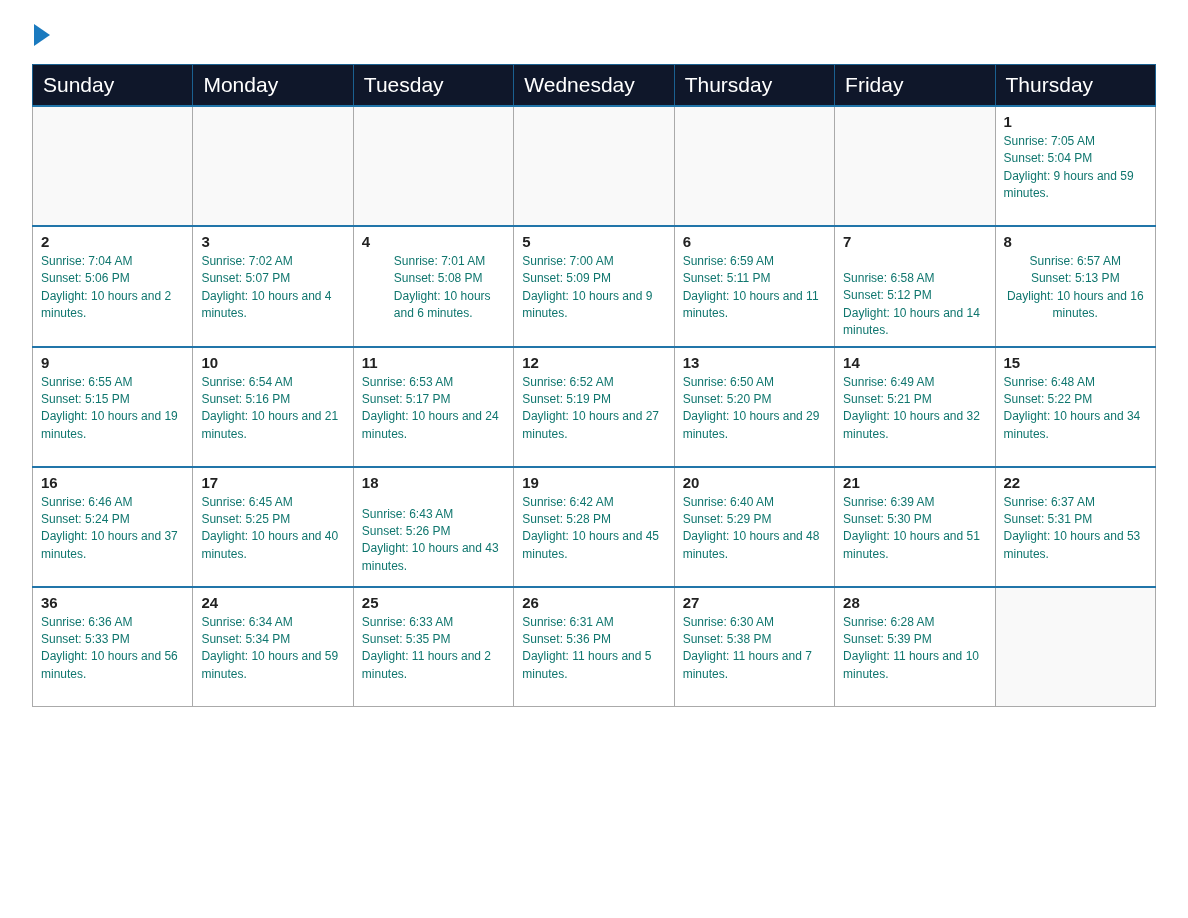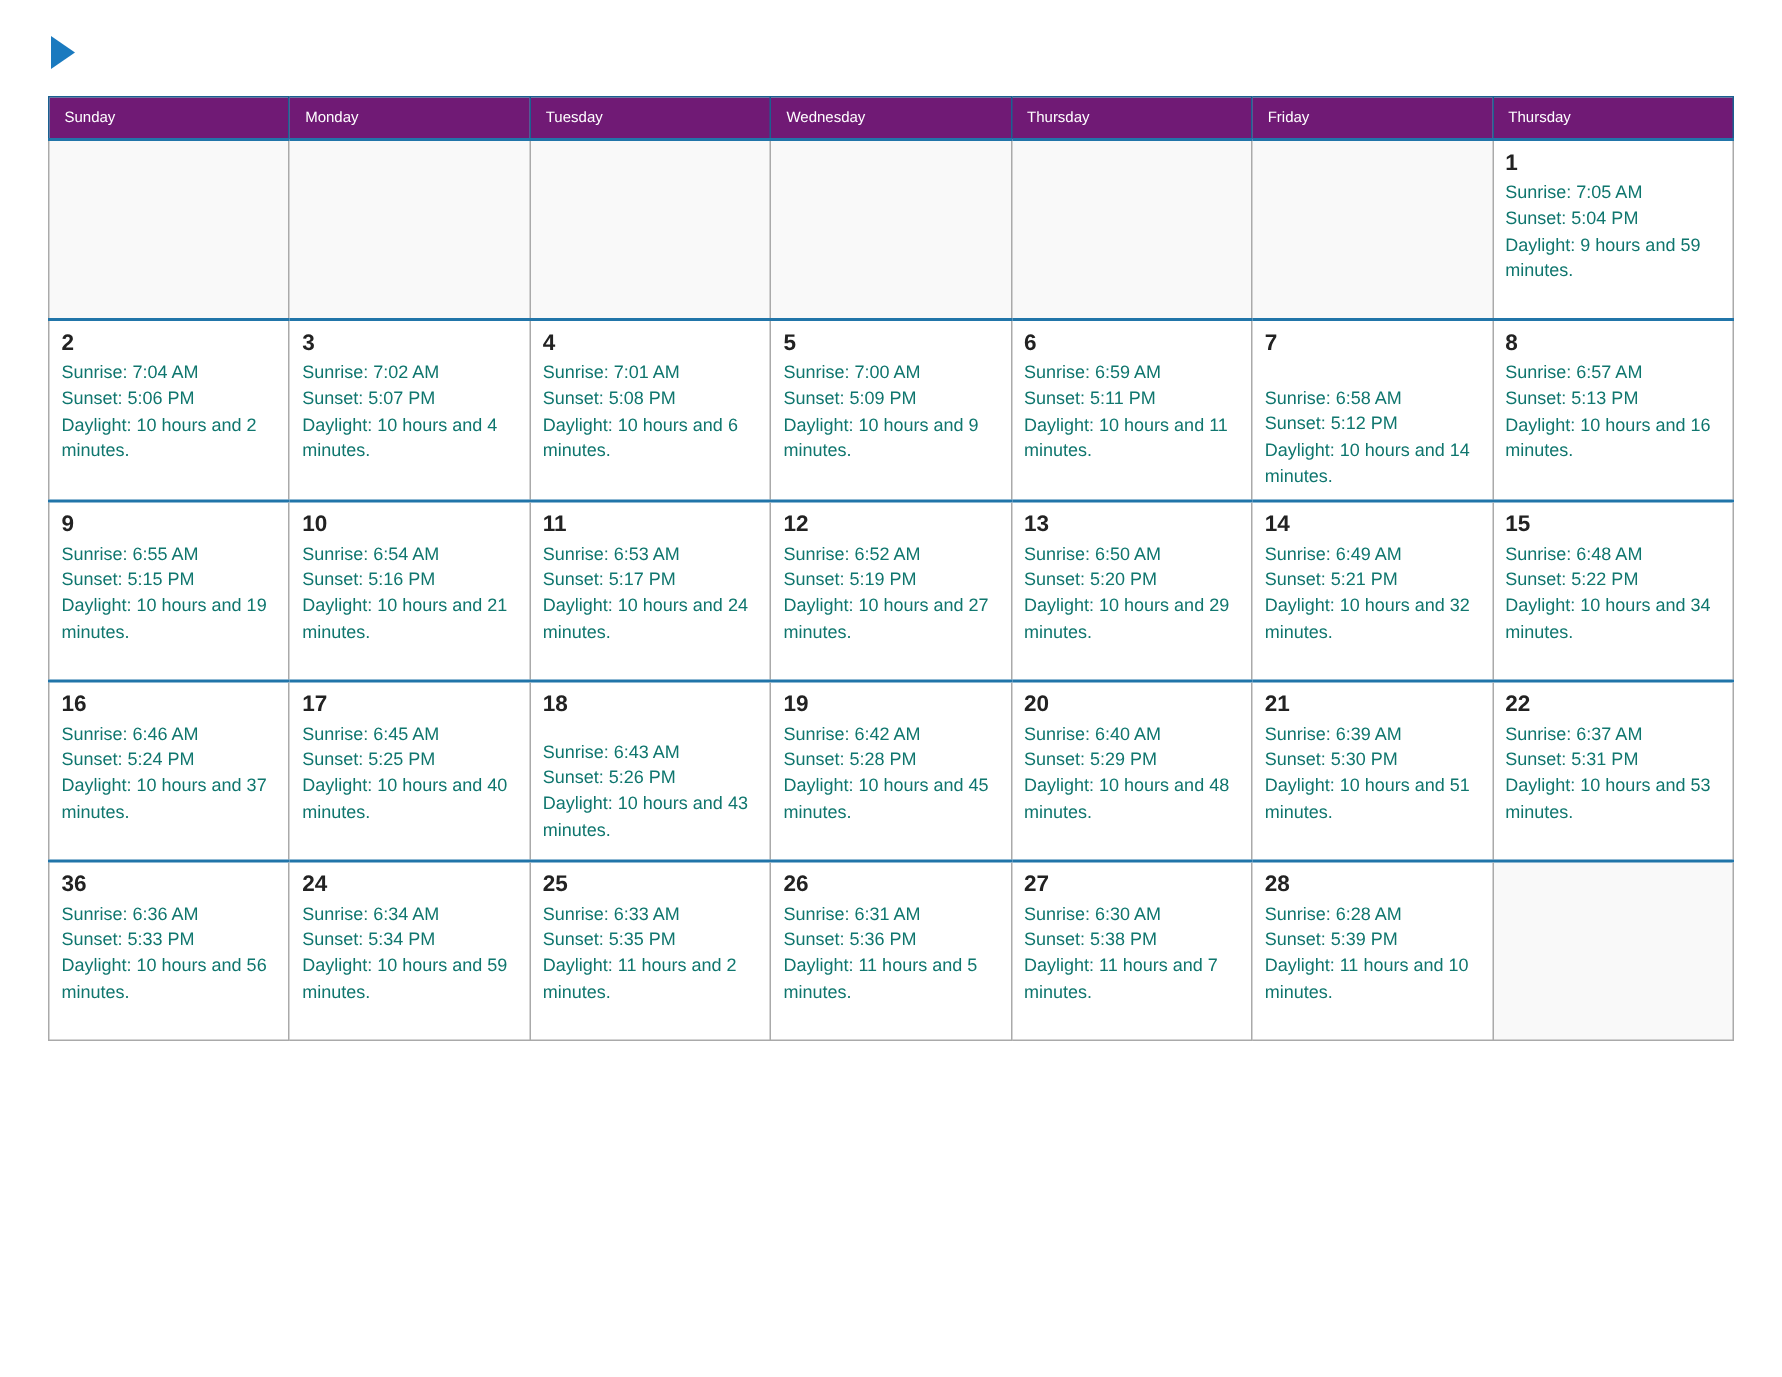--- a/index.html
+++ b/index.html
@@ -40,23 +40,23 @@
       font-size: 20px;
       color: #333;
       margin-top: 4px;
     }
     .calendar {
       width: 100%;
       border-collapse: collapse;
       border: 1px solid #888;
     }
     .calendar th {
-      background-color: #701a75;
+      background-color: #0f172a;
       color: #fff;
-      font-size: 10px;
+      font-size: 21px;
       font-weight: normal;
       padding: 8px 10px;
       text-align: left;
       border: 1px solid #1a6090;
     }
     .calendar td {
       width: 14.28%;
       vertical-align: top;
       padding: 6px 8px;
       border: 1px solid #aaa;
@@ -158,21 +158,21 @@
 Daylight: 10 hours and 2 minutes.</div>
         </td>
         <td>
           <span class="day-number">3</span>
           <div class="day-info" style="white-space: pre-line;">Sunrise: 7:02 AM
 Sunset: 5:07 PM
 Daylight: 10 hours and 4 minutes.</div>
         </td>
         <td>
           <span class="day-number">4</span>
-          <div class="day-info" style="white-space: pre-line;">Sunrise: 7:01 AM
+          <div class="day-info" style="white-space: pre-line; margin-left: 32px;">Sunrise: 7:01 AM
 Sunset: 5:08 PM
 Daylight: 10 hours and 6 minutes.</div>
         </td>
         <td>
           <span class="day-number">5</span>
           <div class="day-info" style="white-space: pre-line;">Sunrise: 7:00 AM
 Sunset: 5:09 PM
 Daylight: 10 hours and 9 minutes.</div>
         </td>
         <td>
@@ -182,21 +182,21 @@
 Daylight: 10 hours and 11 minutes.</div>
         </td>
         <td>
           <span class="day-number">7</span>
           <div class="day-info" style="white-space: pre-line; margin-top: 20px;">Sunrise: 6:58 AM
 Sunset: 5:12 PM
 Daylight: 10 hours and 14 minutes.</div>
         </td>
         <td>
           <span class="day-number">8</span>
-          <div class="day-info" style="white-space: pre-line;">Sunrise: 6:57 AM
+          <div class="day-info" style="white-space: pre-line; text-align: center;">Sunrise: 6:57 AM
 Sunset: 5:13 PM
 Daylight: 10 hours and 16 minutes.</div>
         </td>
       </tr>
       <tr class="week-row">
         <td>
           <span class="day-number">9</span>
           <div class="day-info" style="white-space: pre-line;">Sunrise: 6:55 AM
 Sunset: 5:15 PM
 Daylight: 10 hours and 19 minutes.</div>

